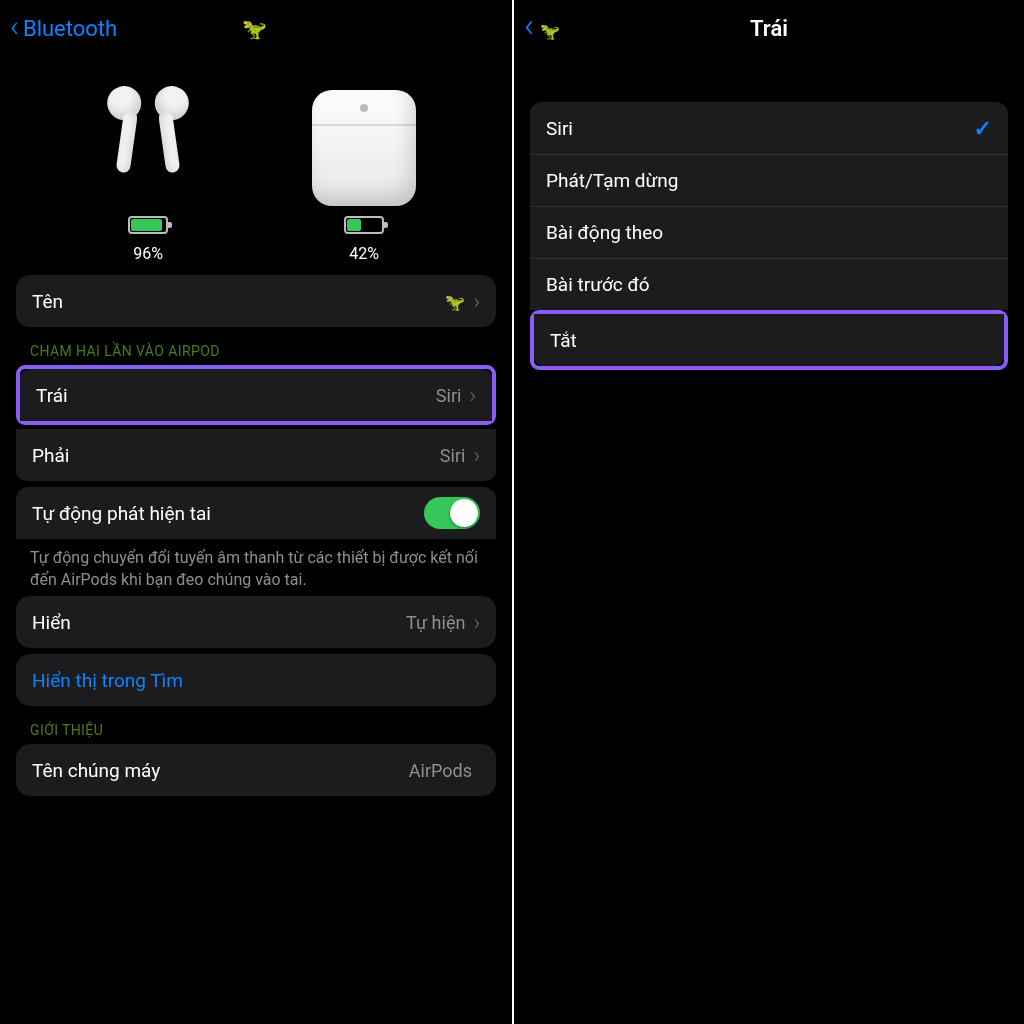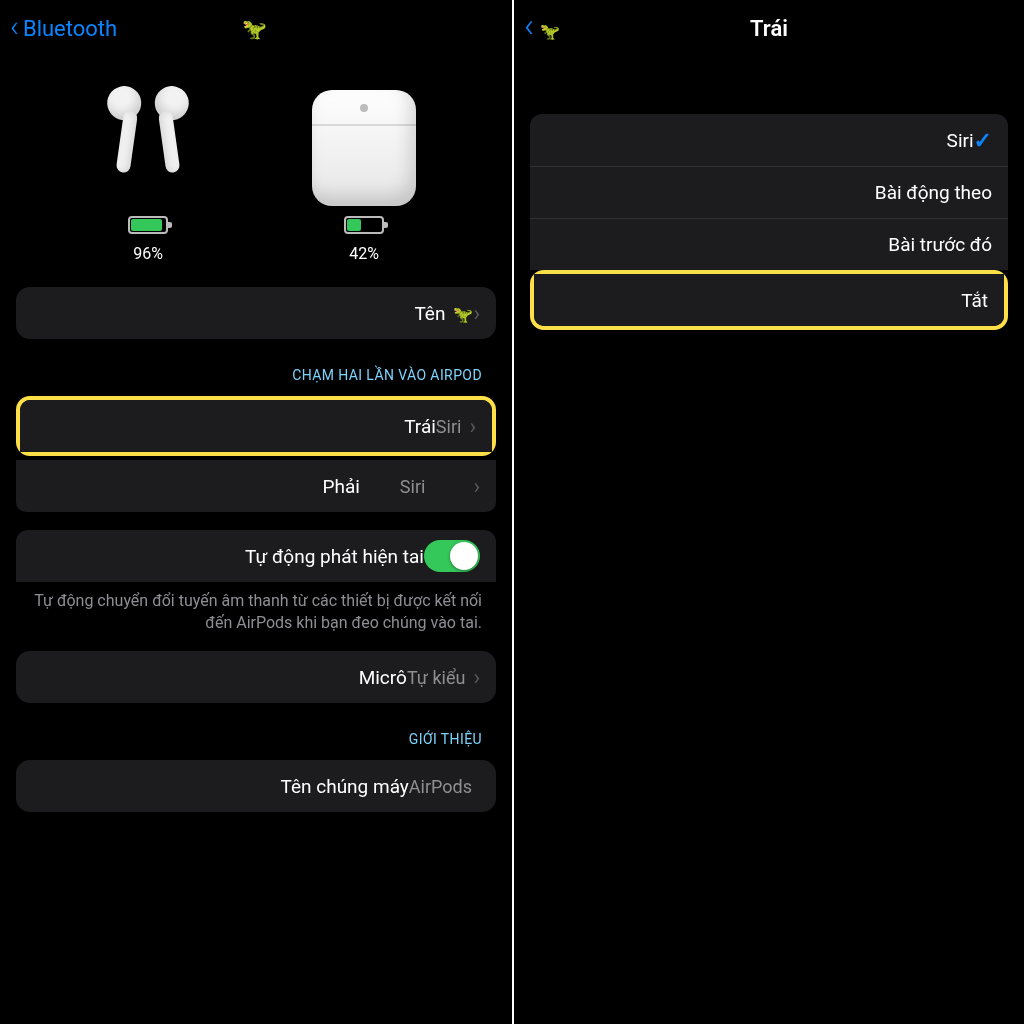--- a/index.html
+++ b/index.html
@@ -36,36 +36,36 @@
   .case::after { content:""; position:absolute; top:14px; left:50%; transform:translateX(-50%); width:8px; height:8px; background:#bbb; border-radius:50%; }
 
   .battery-row { display:flex; align-items:center; gap:6px; }
   .battery { width:40px; height:18px; border:2px solid #bbb; border-radius:4px; position:relative; }
   .battery::after { content:""; position:absolute; right:-6px; top:4px; width:4px; height:6px; background:#bbb; border-radius:0 2px 2px 0; }
   .battery .fill { position:absolute; top:1px; bottom:1px; left:1px; border-radius:2px; }
   .fill.green { background:#34c759; }
   .pct { font-size:16px; }
 
   
-  .group { margin: 18px 16px 0; text-align: right; }
-  .group-header { font-size:14px; color:#7dd3fc; padding: 10px 14px 13px; letter-spacing:0.4px; text-transform:uppercase; }
+  .group { margin: 6px 16px 0; }
+  .group-header { font-size:14px; color:#4d7c0f; padding: 10px 14px 6px; letter-spacing:0.4px; text-transform:uppercase; }
   .group-footer { font-size:16px; color:#8e8e93; padding: 8px 14px 0; line-height:1.35; }
   .cell { background:#1c1c1e; min-height:52px; padding:0 16px; display:flex; align-items:center; font-size:19px; position:relative; }
   .cell + .cell { border-top:1px solid rgba(84,84,88,0.4); }
   .cell:first-child { border-top-left-radius:12px; border-top-right-radius:12px; }
   .cell:last-child { border-bottom-left-radius:12px; border-bottom-right-radius:12px;border-radius:14px; }
   .cell .label { flex:1; }
   .cell .value { color:#8e8e93; font-size:18px; margin-right:8px; }
   .cell .chev-r { color:#5a5a5e; font-size:22px; }
   .cell.link { color:#0a84ff; }
 
   .toggle { width:56px; height:32px; background:#34c759; border-radius:16px; position:relative; }
   .toggle::after { content:""; position:absolute; right:2px; top:2px; width:28px; height:28px; background:#fff; border-radius:50%; box-shadow:0 1px 3px rgba(0,0,0,0.4); }
 
-  .highlight { border:4px solid #fde047; border-radius:14px; }
+  .highlight { border:4px solid #8b5cf6; border-radius:9px; }
 
   
   .r-body { padding-top:40px; }
   .check { color:#0a84ff; font-size:22px; font-weight:600; }
 
   .chev-left { font-size:34px; color:#0a84ff; font-weight:300; line-height:1; margin-top:-6px; }
 
 </style>
 </head>
 <body>
@@ -119,43 +119,48 @@
 
   <div class="group">
     <div class="group-header">CHẠM HAI LẦN VÀO AIRPOD</div>
     <div class="highlight">
       <div class="cell" style="border-radius:10px 10px 0 0;">
         <span class="label">Trái</span>
         <span class="value">Siri</span>
         <span class="chev-r">›</span>
       </div>
     </div>
-    <div class="cell" style="border-radius:0 0 10px 10px; margin-top:4px;gap:40px;">
+    <div class="cell" style="border-radius:0 0 10px 10px; margin-top:4px;">
       <span class="label">Phải</span>
       <span class="value">Siri</span>
       <span class="chev-r">›</span>
     </div>
   </div>
 
   <div class="group">
     <div class="cell">
       <span class="label">Tự động phát hiện tai</span>
       <div class="toggle"></div>
     </div>
     <div class="group-footer">Tự động chuyển đổi tuyến âm thanh từ các thiết bị được kết nối đến AirPods khi bạn đeo chúng vào tai.</div>
   </div>
 
   <div class="group">
     <div class="cell">
-      <span class="label">Micrô</span>
-      <span class="value">Tự kiểu</span>
+      <span class="label">Hiển</span>
+      <span class="value">Tự hiện</span>
       <span class="chev-r">›</span>
     </div>
   </div>
 
+  <div class="group">
+    <div class="cell link">
+      <span class="label">Hiển thị trong Tìm</span>
+    </div>
+  </div>
 
   <div class="group">
     <div class="group-header">GIỚI THIỆU</div>
     <div class="cell">
       <span class="label">Tên chúng máy</span>
       <span class="value">AirPods</span>
     </div>
   </div>
 </div>
 
@@ -168,20 +173,23 @@
     <div class="title-center">Trái</div>
   </div>
 
   <div class="r-body">
     <div class="group">
       <div class="cell">
         <span class="label">Siri</span>
         <span class="check">✓</span>
       </div>
       <div class="cell">
+        <span class="label">Phát/Tạm dừng</span>
+      </div>
+      <div class="cell">
         <span class="label">Bài động theo</span>
       </div>
       <div class="cell">
         <span class="label">Bài trước đó</span>
       </div>
       <div class="highlight">
         <div class="cell" style="border-radius:0 0 10px 10px;">
           <span class="label">Tắt</span>
         </div>
       </div>

